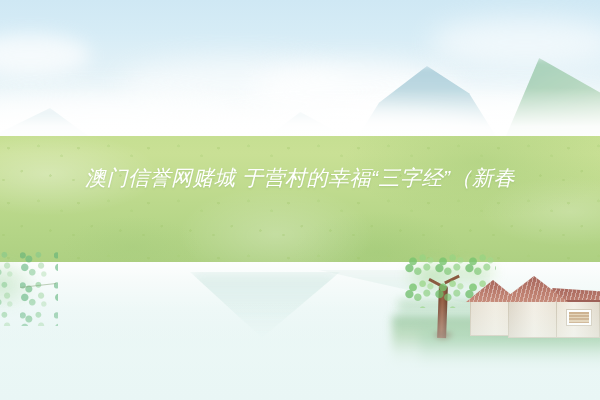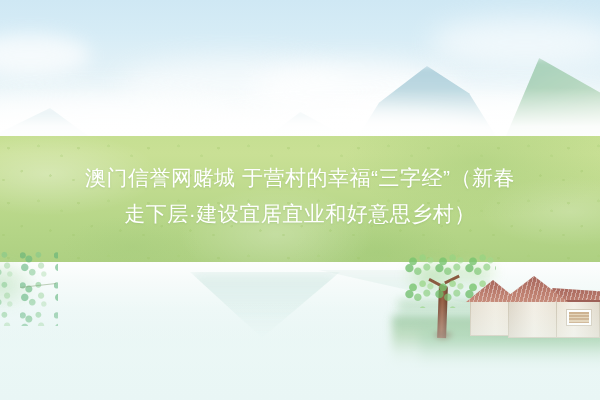--- a/index.html
+++ b/index.html
@@ -126,20 +126,21 @@
     background-size: 70px 55px;
   }
 
   
   .title-block {
     position: absolute;
     left: 0; top: 160px;
     width: 600px;
     text-align: center;
     z-index: 9;
+    font-style: italic;
   }
   .title-line {
     font-family: "Liberation Sans", sans-serif;
     font-size: 21px;
     line-height: 36px;
     color: #ffffff;
     letter-spacing: .5px;
     white-space: nowrap;
     text-shadow: 0 1px 2px rgba(120,160,90,.28);
   }
@@ -412,21 +413,20 @@
   <div class="cloud cloud-g"></div>
   <div class="haze"></div>
 
   <div class="field">
     <div class="field-tex"></div>
     <div class="field-speck"></div>
   </div>
 
   <div class="title-block">
     <div class="title-line">澳门信誉网赌城 于营村的幸福“三字经”（新春</div>
-    <div class="title-line">走下层·建设宜居宜业和好意思乡村）</div>
   </div>
 
   <div class="water"></div>
   <div class="refl refl-a"></div>
   <div class="refl refl-b"></div>
 
   <div class="foliage-left">
     <div class="wash"></div>
     <div class="blob"></div>
   </div>

